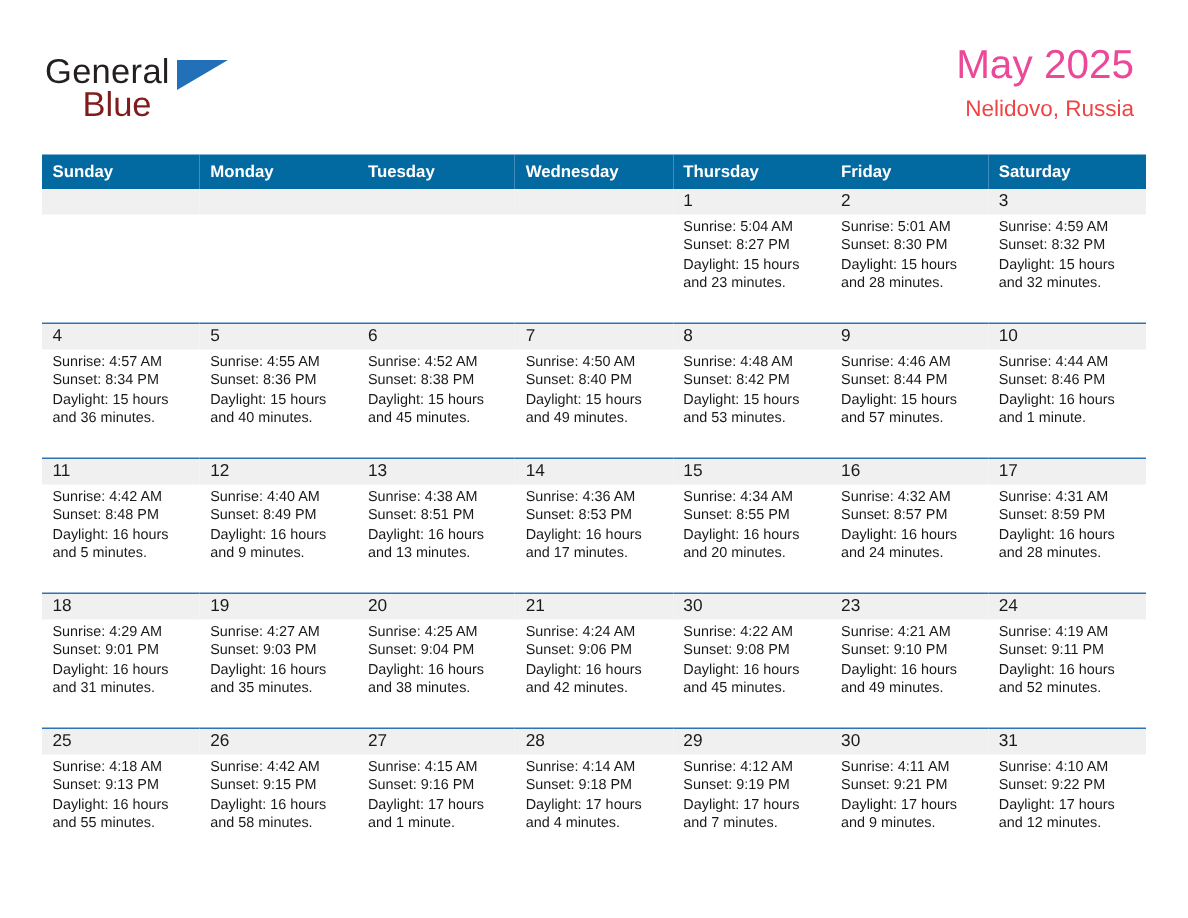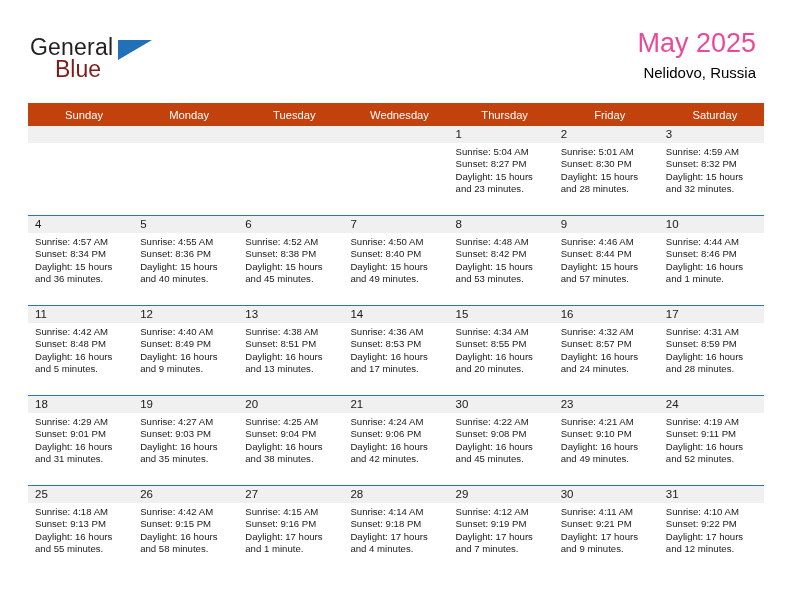--- a/index.html
+++ b/index.html
@@ -73,44 +73,44 @@
   .cal-title {
     font-size: 27px;
     color: #ec4899;
     line-height: 34px;
     font-weight: normal;
     margin: 0;
     font-family: "Liberation Sans", sans-serif;
   }
   .cal-subtitle {
     font-size: 15px;
-    color: #000000;
+    color: #ef4444;
     line-height: 22px;
     margin: 2px 0 16px 0;
     font-family: "Liberation Sans", sans-serif;
   }
 
   
   .calendar {
     position: absolute;
     left: 28px;
     top: 103px;
     width: 736px;
   }
   table.cal-table {
     width: 736px;
     border-collapse: collapse;
     table-layout: fixed;
   }
   table.cal-table th {
-    background: #c2410c;
+    background: #0369a1;
     color: #ffffff;
     font-size: 11.2px;
-    font-weight: normal;
-    text-align: center;
+    font-weight: bold;
+    text-align: left;
     padding: 5px 0 5px 7px;
     height: 13px;
     font-family: "Liberation Sans", sans-serif;
     border: none;
   }
   table.cal-table td {
     vertical-align: top;
     padding: 0;
     border: none;
     border-bottom: 1.4px solid #2e74b5;

